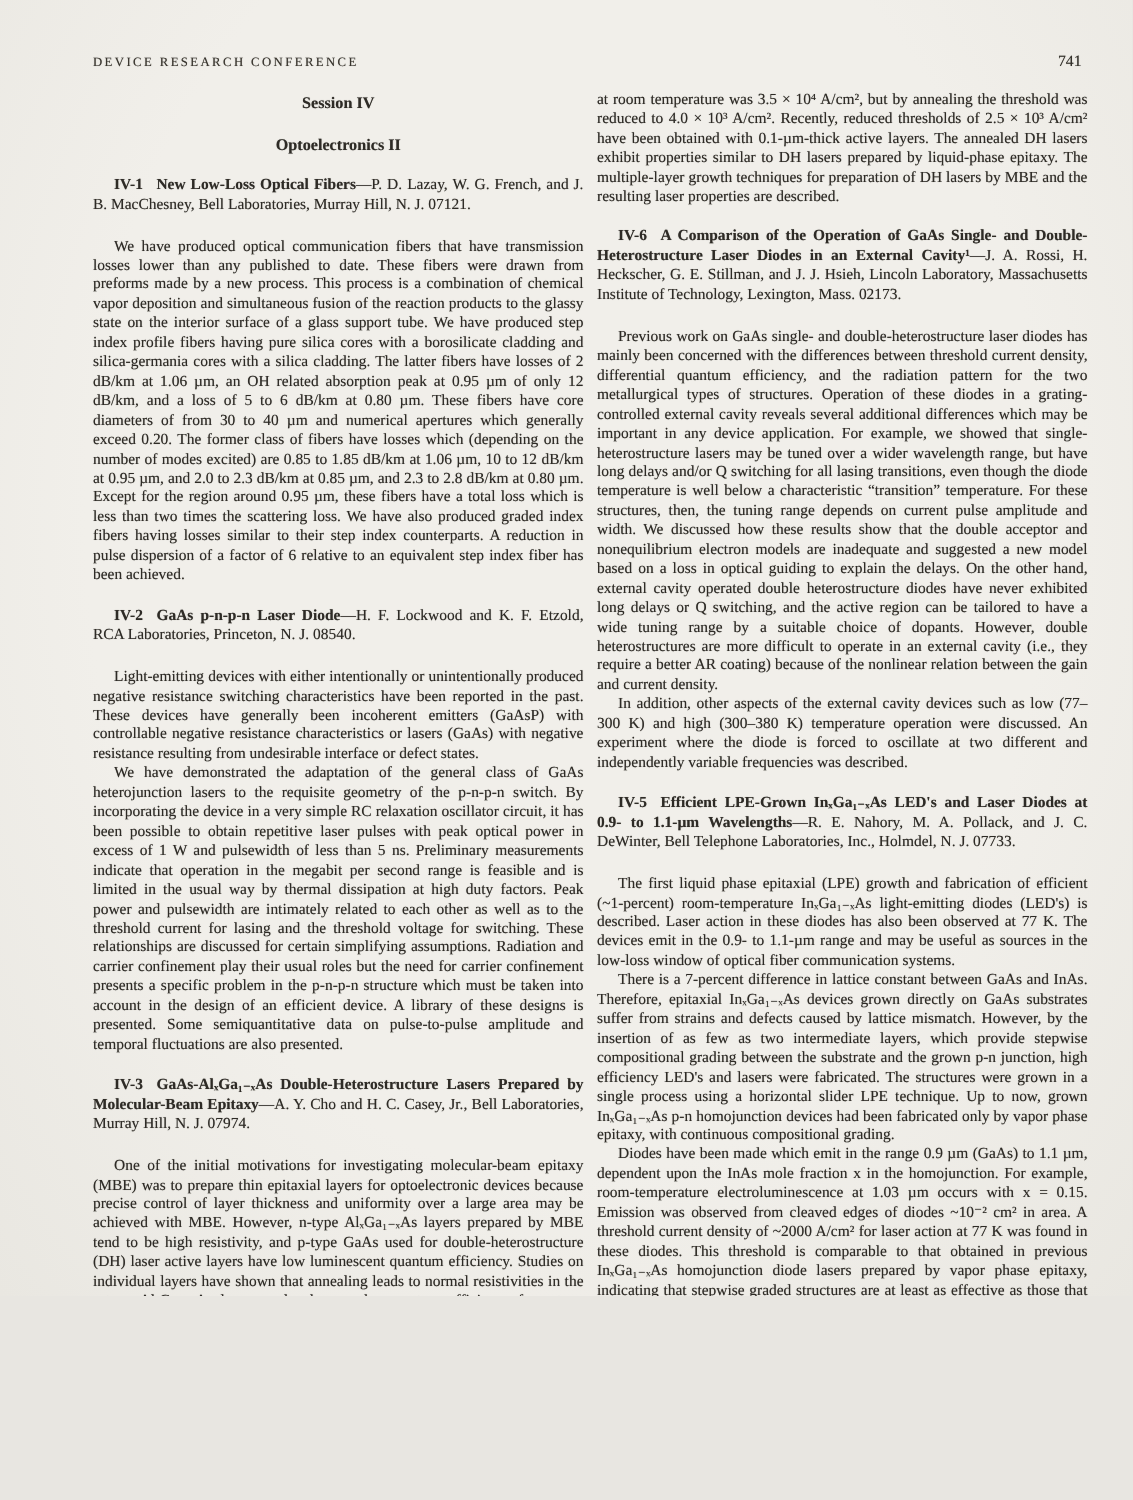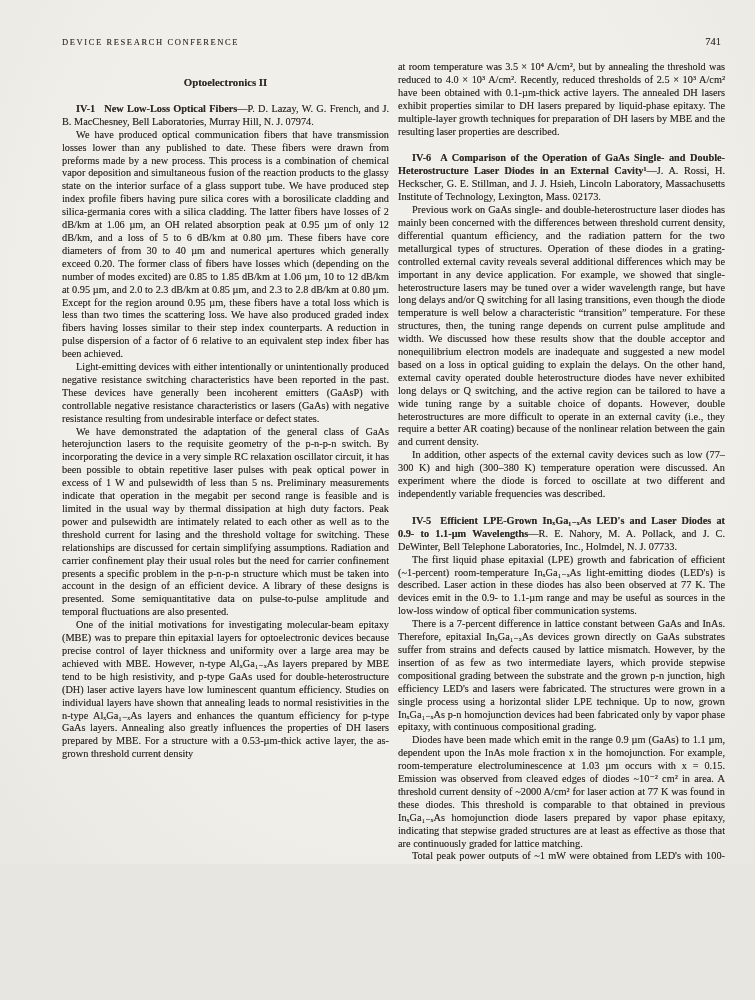--- a/index.html
+++ b/index.html
@@ -45,21 +45,21 @@
   .abs-head{
     margin-top:14px;
     text-indent:14px;
   }
   .abs-num{font-weight:bold;margin-right:9px;}
   .abs-title{font-weight:bold;}
   .abs-authors{font-weight:normal;}
   .abs-body{
     text-indent:14px;
   }
-  .abs-body.first{margin-top:0;}
+  .abs-body.first{margin-top:15px;}
   .abs-body.cont{text-indent:0;margin-top:0;font-family:Liberation Serif, serif;}
   .footnote{
     margin-top:13px;
     font-size:9.3px;line-height:11.5px;
     text-indent:8px;
   }
   .left-pad-top{margin-top:2px;}
 </style>
 </head>
 <body>
@@ -68,33 +68,36 @@
 
   <div class="running-head">
     <span class="head-left">DEVICE RESEARCH CONFERENCE</span>
     <span class="head-right">741</span>
   </div>
 
   <div class="content">
 
     <div class="col">
 
+      <p class="session-line left-pad-top">Session IV</p>
       <p class="session-line sub">Optoelectronics II</p>
 
       <div class="abstract">
-        <p class="abs-head"><span class="abs-num">IV-1</span><span class="abs-title">New Low-Loss Optical Fibers</span><span class="abs-authors">—P. D. Lazay, W. G. French, and J. B. MacChesney, Bell Laboratories, Murray Hill, N. J. 07974.</span></p>
+        <p class="abs-head"><span class="abs-num">IV-1</span><span class="abs-title">New Low-Loss Optical Fibers</span><span class="abs-authors">—P. D. Lazay, W. G. French, and J. B. MacChesney, Bell Laboratories, Murray Hill, N. J. 07121.</span></p>
         <p class="abs-body first">We have produced optical communication fibers that have transmission losses lower than any published to date. These fibers were drawn from preforms made by a new process. This process is a combination of chemical vapor deposition and simultaneous fusion of the reaction products to the glassy state on the interior surface of a glass support tube. We have produced step index profile fibers having pure silica cores with a borosilicate cladding and silica-germania cores with a silica cladding. The latter fibers have losses of 2 dB/km at 1.06 µm, an OH related absorption peak at 0.95 µm of only 12 dB/km, and a loss of 5 to 6 dB/km at 0.80 µm. These fibers have core diameters of from 30 to 40 µm and numerical apertures which generally exceed 0.20. The former class of fibers have losses which (depending on the number of modes excited) are 0.85 to 1.85 dB/km at 1.06 µm, 10 to 12 dB/km at 0.95 µm, and 2.0 to 2.3 dB/km at 0.85 µm, and 2.3 to 2.8 dB/km at 0.80 µm. Except for the region around 0.95 µm, these fibers have a total loss which is less than two times the scattering loss. We have also produced graded index fibers having losses similar to their step index counterparts. A reduction in pulse dispersion of a factor of 6 relative to an equivalent step index fiber has been achieved.</p>
       </div>
 
       <div class="abstract">
+        <p class="abs-head"><span class="abs-num">IV-2</span><span class="abs-title">GaAs p-n-p-n Laser Diode</span><span class="abs-authors">—H. F. Lockwood and K. F. Etzold, RCA Laboratories, Princeton, N. J. 08540.</span></p>
         <p class="abs-body first">Light-emitting devices with either intentionally or unintentionally produced negative resistance switching characteristics have been reported in the past. These devices have generally been incoherent emitters (GaAsP) with controllable negative resistance characteristics or lasers (GaAs) with negative resistance resulting from undesirable interface or defect states.</p>
         <p class="abs-body">We have demonstrated the adaptation of the general class of GaAs heterojunction lasers to the requisite geometry of the p-n-p-n switch. By incorporating the device in a very simple RC relaxation oscillator circuit, it has been possible to obtain repetitive laser pulses with peak optical power in excess of 1 W and pulsewidth of less than 5 ns. Preliminary measurements indicate that operation in the megabit per second range is feasible and is limited in the usual way by thermal dissipation at high duty factors. Peak power and pulsewidth are intimately related to each other as well as to the threshold current for lasing and the threshold voltage for switching. These relationships are discussed for certain simplifying assumptions. Radiation and carrier confinement play their usual roles but the need for carrier confinement presents a specific problem in the p-n-p-n structure which must be taken into account in the design of an efficient device. A library of these designs is presented. Some semiquantitative data on pulse-to-pulse amplitude and temporal fluctuations are also presented.</p>
       </div>
 
       <div class="abstract">
+        <p class="abs-head"><span class="abs-num">IV-3</span><span class="abs-title">GaAs-AlₓGa₁₋ₓAs Double-Heterostructure Lasers Prepared by Molecular-Beam Epitaxy</span><span class="abs-authors">—A. Y. Cho and H. C. Casey, Jr., Bell Laboratories, Murray Hill, N. J. 07974.</span></p>
         <p class="abs-body first">One of the initial motivations for investigating molecular-beam epitaxy (MBE) was to prepare thin epitaxial layers for optoelectronic devices because precise control of layer thickness and uniformity over a large area may be achieved with MBE. However, n-type AlₓGa₁₋ₓAs layers prepared by MBE tend to be high resistivity, and p-type GaAs used for double-heterostructure (DH) laser active layers have low luminescent quantum efficiency. Studies on individual layers have shown that annealing leads to normal resistivities in the n-type AlₓGa₁₋ₓAs layers and enhances the quantum efficiency for p-type GaAs layers. Annealing also greatly influences the properties of DH lasers prepared by MBE. For a structure with a 0.53-µm-thick active layer, the as-grown threshold current density</p>
       </div>
 
     </div>
 
     <div class="col">
 
       <p class="abs-body cont left-pad-top">at room temperature was 3.5 × 10⁴ A/cm², but by annealing the threshold was reduced to 4.0 × 10³ A/cm². Recently, reduced thresholds of 2.5 × 10³ A/cm² have been obtained with 0.1-µm-thick active layers. The annealed DH lasers exhibit properties similar to DH lasers prepared by liquid-phase epitaxy. The multiple-layer growth techniques for preparation of DH lasers by MBE and the resulting laser properties are described.</p>
 
       <div class="abstract">

